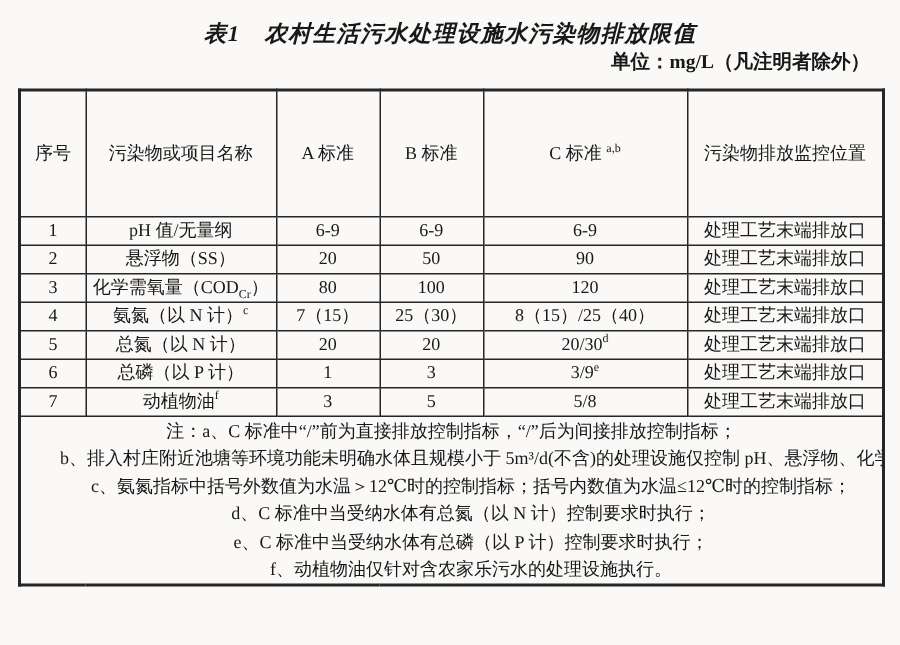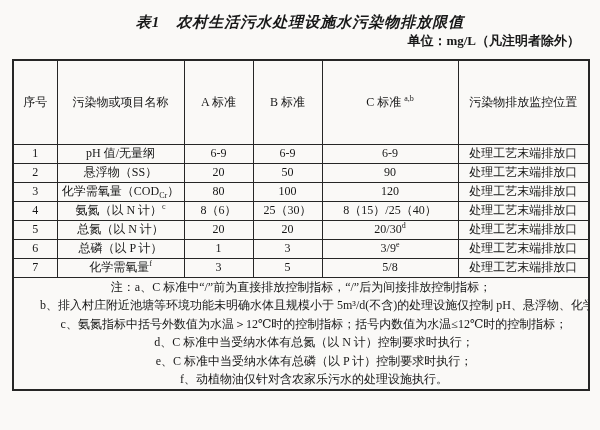--- a/index.html
+++ b/index.html
@@ -107,21 +107,21 @@
         <td>3</td>
         <td><span>化学需氧量（COD</span><sub>Cr</sub><span>）</span><sup></sup></td>
         <td>80</td>
         <td>100</td>
         <td><span>120</span><sup></sup></td>
         <td>处理工艺末端排放口</td>
       </tr>
       <tr class="data-row">
         <td>4</td>
         <td><span>氨氮（以 N 计）</span><sub></sub><span></span><sup>c</sup></td>
-        <td>8（6）</td>
+        <td>7（15）</td>
         <td>25（30）</td>
         <td><span>8（15）/25（40）</span><sup></sup></td>
         <td>处理工艺末端排放口</td>
       </tr>
       <tr class="data-row">
         <td>5</td>
         <td><span>总氮（以 N 计）</span><sub></sub><span></span><sup></sup></td>
         <td>20</td>
         <td>20</td>
         <td><span>20/30</span><sup>d</sup></td>
@@ -130,21 +130,21 @@
       <tr class="data-row">
         <td>6</td>
         <td><span>总磷（以 P 计）</span><sub></sub><span></span><sup></sup></td>
         <td>1</td>
         <td>3</td>
         <td><span>3/9</span><sup>e</sup></td>
         <td>处理工艺末端排放口</td>
       </tr>
       <tr class="data-row">
         <td>7</td>
-        <td><span>化学需氧量</span><sub></sub><span></span><sup>f</sup></td>
+        <td><span>动植物油</span><sub></sub><span></span><sup>f</sup></td>
         <td>3</td>
         <td>5</td>
         <td><span>5/8</span><sup></sup></td>
         <td>处理工艺末端排放口</td>
       </tr>
       <tr>
         <td class="notes-cell" colspan="6">
           <p>注：a、C 标准中“/”前为直接排放控制指标，“/”后为间接排放控制指标；</p>
           <p class="note-indent">b、排入村庄附近池塘等环境功能未明确水体且规模小于 5m³/d(不含)的处理设施仅控制 pH、悬浮物、化学需氧量指标；</p>
           <p class="note-indent">c、氨氮指标中括号外数值为水温＞12℃时的控制指标；括号内数值为水温≤12℃时的控制指标；</p>

